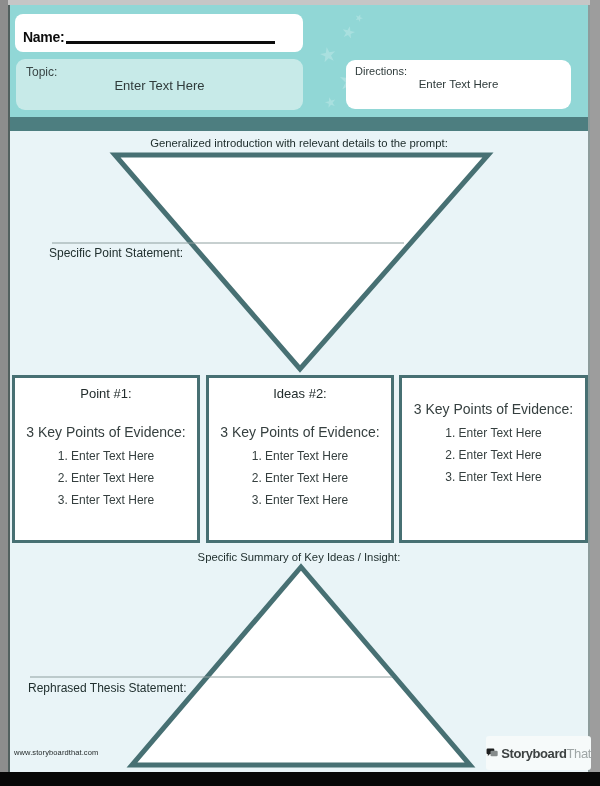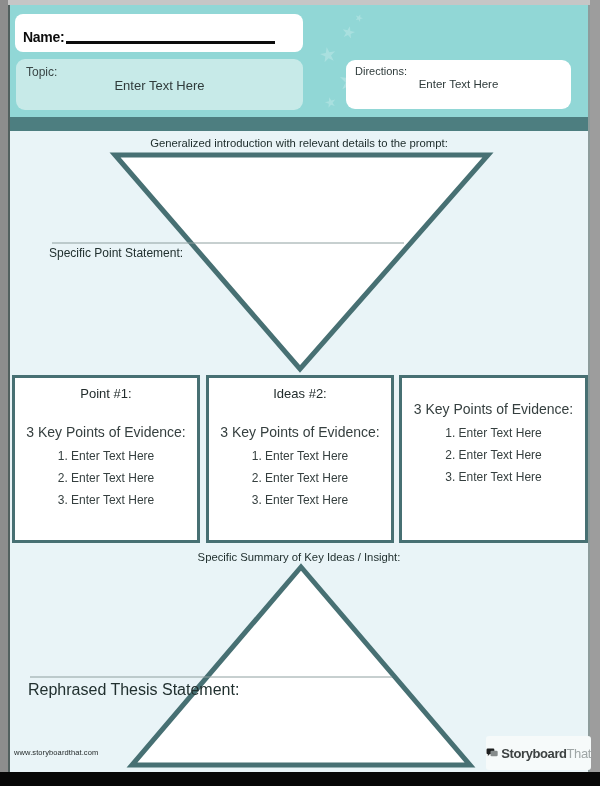--- a/index.html
+++ b/index.html
@@ -43,21 +43,21 @@
 
   
   .shapes{position:absolute;left:0;top:0;width:600px;height:786px;z-index:1;}
   .tri{fill:var(--shape_fill,#ffffff);stroke:var(--shape_border,#477073);stroke-width:5;}
   .rule{stroke:var(--rule_line,#8fa0a0);stroke-width:1;}
 
   .heading{position:absolute;left:10px;width:578px;text-align:center;font-size:11.3px;color:var(--text_dark,#21302f);z-index:2;letter-spacing:0;}
   .heading-intro{top:137px;}
   .heading-summary{top:551px;}
   .thesis-label{position:absolute;left:49px;top:246px;font-size:12px;color:var(--text_dark,#21302f);z-index:2;}
-  .rephrased-label{position:absolute;left:28px;top:681px;font-size:16px;color:var(--text_dark,#21302f);z-index:2;}
+  .rephrased-label{position:absolute;left:28px;top:681px;font-size:12px;color:var(--text_dark,#21302f);z-index:2;}
 
   .pbox{position:absolute;top:375px;height:168px;width:188px;background:#fff;
     border:3px solid var(--shape_border,#477073);box-sizing:border-box;z-index:2;text-align:center;color:#353f3f;}
   .pbox1{left:12px;} .pbox2{left:206px;} .pbox3{left:399px;width:189px;}
   .pbox-title{margin-top:9px;font-size:13px;line-height:1.1;color:#222c2c;}
   .pbox-evidence{margin-top:24px;font-size:14px;line-height:1.1;}
   .pbox-item{margin-top:9.5px;font-size:12px;line-height:1.05;}
 
   .site-url{position:absolute;left:14px;top:748px;font-size:7.5px;font-weight:normal;color:#242a2a;z-index:2;letter-spacing:0.1px;}
   .logo-patch{position:absolute;left:486px;top:736px;width:105px;height:34px;background:var(--logo_patch,#f6fafa);

